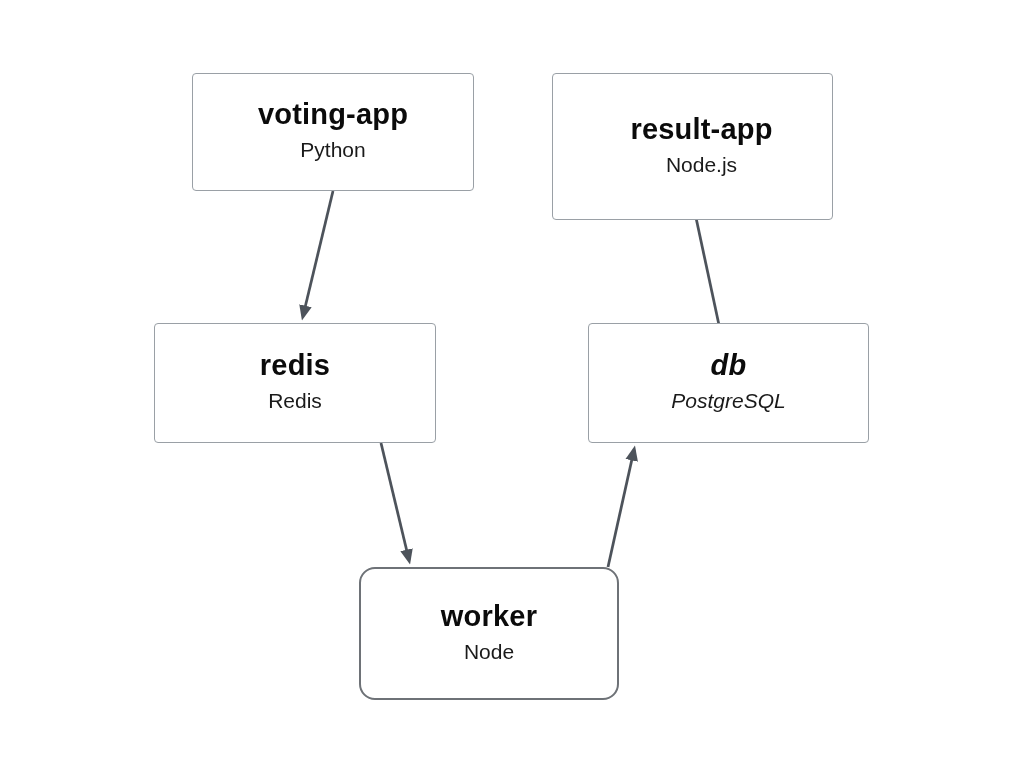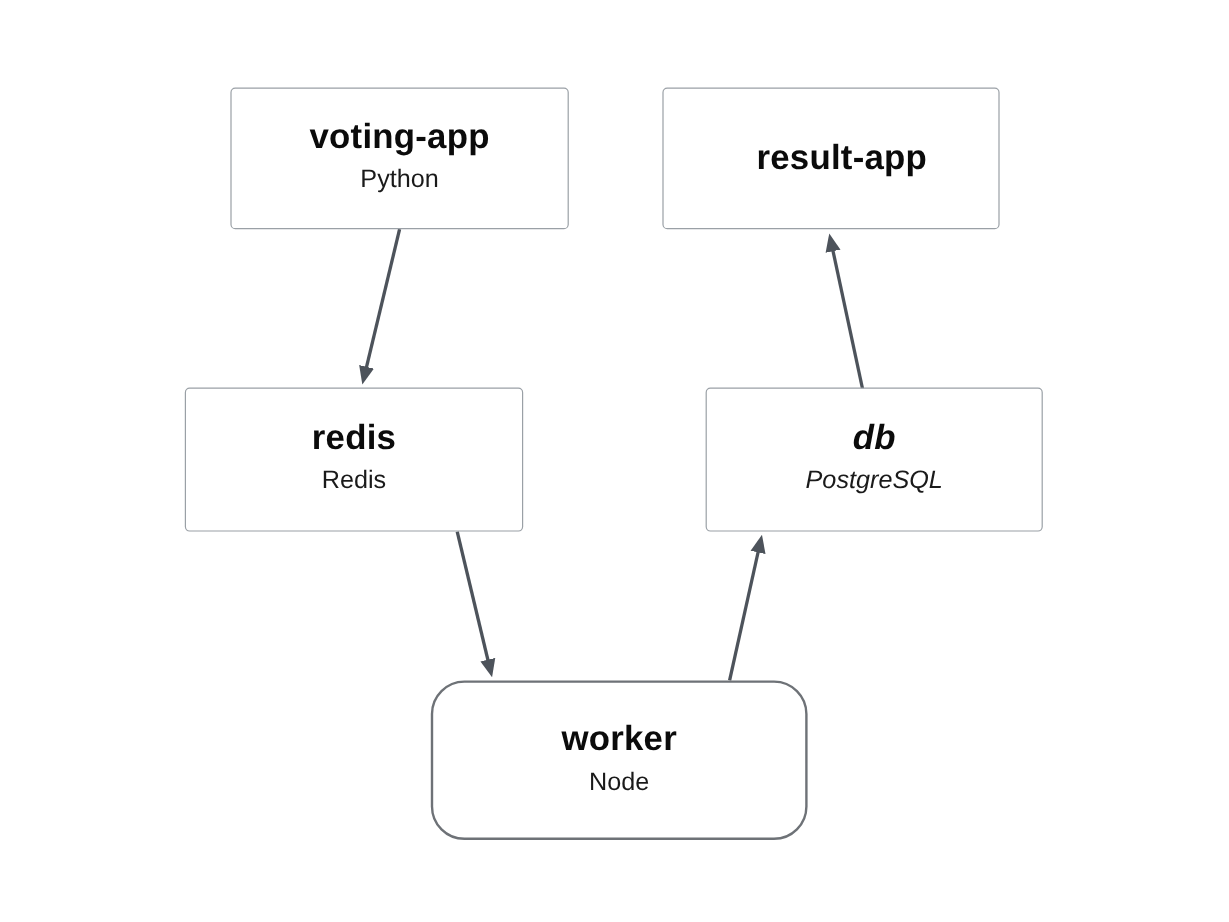--- a/index.html
+++ b/index.html
@@ -35,27 +35,27 @@
     line-height: 36px;
     letter-spacing: 0.2px;
   }
   .node .node-tech {
     font-size: 21px;
     font-weight: normal;
     color: #1a1a1a;
     line-height: 36px;
   }
   #node-voting-app { left: 192px; top: 73px;  width: 282px; height: 118px; }
-  #node-result-app { left: 552px; top: 73px;  width: 281px; height: 118px; padding-left: 18px; }
+  #node-result-app { left: 552px; top: 73px;  width: 281px; height: 147px; padding-left: 18px; }
   #node-redis      { left: 154px; top: 323px; width: 282px; height: 120px; text-align: right; }
   #node-db         { left: 588px; top: 323px; width: 281px; height: 120px; font-style: italic; }
   #node-worker     {
-    left: 359px; top: 567px; width: 314px; height: 133px;
+    left: 359px; top: 567px; width: 260px; height: 133px;
     border: 2.5px solid #6e7277;
-    border-radius: 28px;
+    border-radius: 16px;
   }
   svg.edges {
     position: absolute;
     left: 0;
     top: 0;
     width: 1024px;
     height: 768px;
     z-index: 1;
   }
 </style>
@@ -76,20 +76,21 @@
     <line x1="719" y1="325" x2="692" y2="199" stroke-width="2.75" marker-end="url(#arrowhead)" stroke="#4d535b"></line>
   </svg>
 
   <div class="node" id="node-voting-app">
     <span class="node-title">voting-app</span>
     <span class="node-tech">Python</span>
   </div>
 
   <div class="node" id="node-result-app">
     <span class="node-title">result-app</span>
+    <span class="node-tech">Node.js</span>
   </div>
 
   <div class="node" id="node-redis">
     <span class="node-title">redis</span>
     <span class="node-tech">Redis</span>
   </div>
 
   <div class="node" id="node-db">
     <span class="node-title">db</span>
     <span class="node-tech">PostgreSQL</span>

